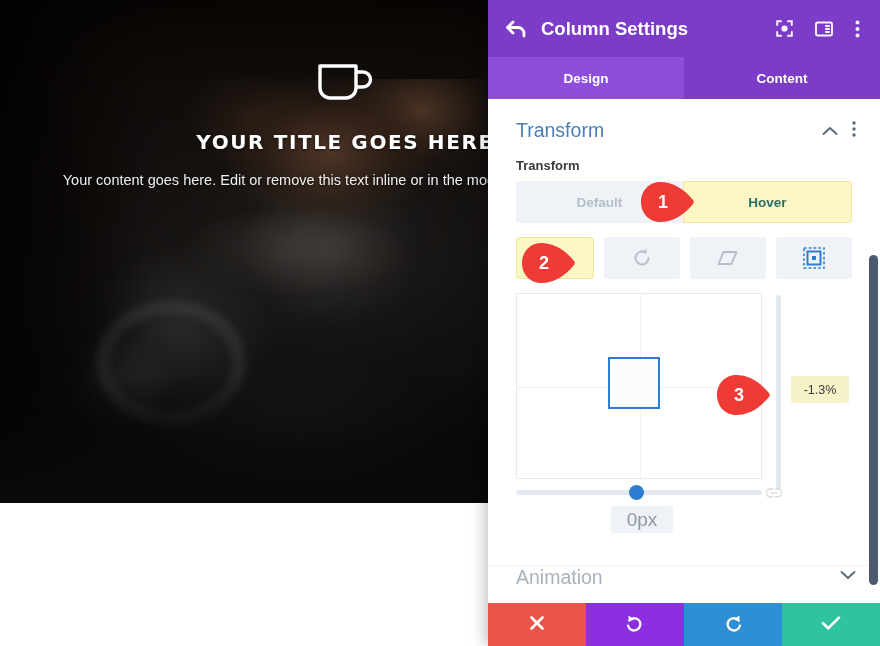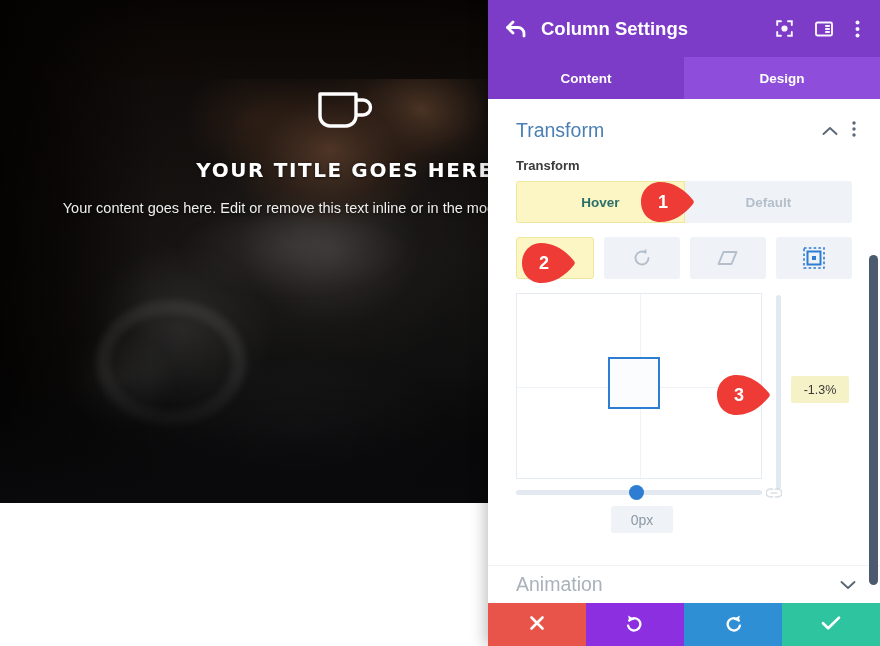--- a/index.html
+++ b/index.html
@@ -73,21 +73,21 @@
     border-radius: 50%;
     background: radial-gradient(ellipse at 50% 40%, rgba(120,118,116,0.22) 0%, rgba(0,0,0,0) 70%);
     filter: blur(6px);
   }
 
   .hero-content {
     position: absolute;
     left: 0; top: 0;
     width: 690px;   
     text-align: center;
-    padding-top: 88px;
+    padding-top: 60px;
   }
   .cup-icon { display: block; margin: 0 auto 22px auto; }
   .hero-title {
     color: #ffffff;
     font-family: "DejaVu Sans", sans-serif;
     font-weight: bold;
     font-size: 20px;
     letter-spacing: 1.6px;
     margin: 0 0 14px 0;
     text-shadow: 0 1px 3px rgba(0,0,0,0.6);
@@ -260,41 +260,41 @@
     opacity: .30;
   }
   .value-chip {
     position: absolute;
     left: 95px; top: 213px;
     width: 62px; height: 27px;
     background: #eff2f6;
     border-radius: 3px;
     display: flex; align-items: center; justify-content: center;
     color: #8d99a6;
-    font-size: 14px;
+    font-size: 19px;
     cursor: text;
   }
   .pct-chip {
     position: absolute;
     left: 275px; top: 83px;
     min-width: 58px; height: 27px;
     background: #f5f2c8;
     border-radius: 2px;
     display: flex; align-items: center; justify-content: center;
     color: #3a3a3a;
     font-size: 12.5px;
     padding: 0 9px;
   }
 
   
   .anim-section {
     position: absolute;
     left: 0; top: 565px;
     width: 392px; height: 38px;
-    display: flex; align-items: center;
+    display: flex; 
     padding: 0 24px 0 28px;
     background: #ffffff;
     border-top: 1px solid #f0f2f5;
     cursor: pointer;
   }
   .anim-title { flex: 1; color: #a9b2bb; font-size: 19.5px; }
 
   
   .panel-footer {
     position: absolute;
@@ -397,22 +397,22 @@
           <svg width="5" height="18" viewBox="0 0 5 18">
             <circle cx="2.5" cy="2.5" r="2" fill="#fff"></circle>
             <circle cx="2.5" cy="9" r="2" fill="#fff"></circle>
             <circle cx="2.5" cy="15.5" r="2" fill="#fff"></circle>
           </svg>
         </span>
       </span>
     </div>
 
     <div class="panel-tabs">
+      <div class="tab active">Design</div>
       <div class="tab">Content</div>
-      <div class="tab active">Design</div>
     </div>
 
     <div class="panel-body">
 
       <div class="section-head">
         <span class="section-title">Transform</span>
         <span class="chev">
           <svg width="16" height="10" viewBox="0 0 16 10">
             <path d="M1.5 8 L8 2 L14.5 8" fill="none" stroke="#5a6876" stroke-width="1.9" stroke-linecap="round" stroke-linejoin="round"></path>
           </svg>
@@ -422,22 +422,22 @@
             <circle cx="2" cy="2" r="1.7" fill="#5a6876"></circle>
             <circle cx="2" cy="8" r="1.7" fill="#5a6876"></circle>
             <circle cx="2" cy="14" r="1.7" fill="#5a6876"></circle>
           </svg>
         </span>
       </div>
 
       <div class="field-label">Transform</div>
 
       <div class="state-toggle">
+        <div class="state-btn inactive">Default</div>
         <div class="state-btn active">Hover</div>
-        <div class="state-btn inactive">Default</div>
       </div>
 
       <div class="type-row">
         <div class="type-btn active">
           <svg width="20" height="20" viewBox="0 0 20 20">
             <path d="M10 1.5 V18.5 M1.5 10 H18.5" stroke="#2d7dd2" stroke-width="2.4" stroke-linecap="round"></path>
             <path d="M10 0.8 L7.2 4 H12.8 Z M10 19.2 L7.2 16 H12.8 Z M0.8 10 L4 7.2 V12.8 Z M19.2 10 L16 7.2 V12.8 Z" fill="#2d7dd2"></path>
           </svg>
         </div>
         <div class="type-btn">

